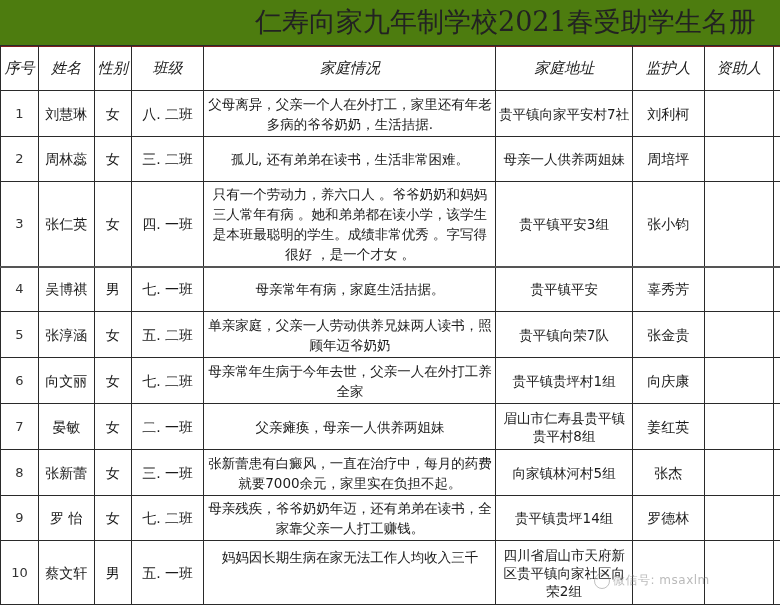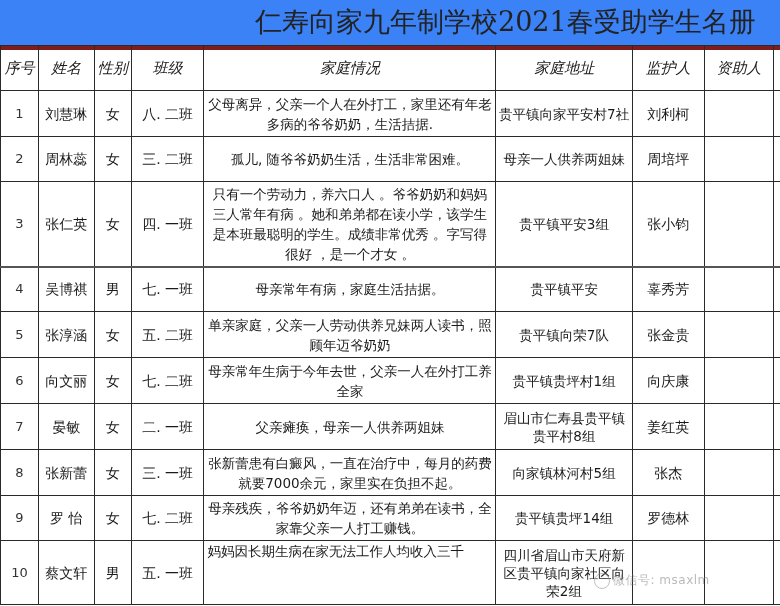--- a/index.html
+++ b/index.html
@@ -1,19 +1,19 @@
 <!DOCTYPE html>
 <html><head>
 <meta charset="utf-8">
 <style>
   html, body { margin:0; padding:0; background:#fff; }
   body { width:780px; height:606px; overflow:hidden; position:relative;
          font-family:"DejaVu Sans", "Liberation Sans", sans-serif; color:#1a1a1a; }
   .title { position:absolute; left:0; top:0; width:780px; height:46px;
-           background:#3b82f6; border-bottom:4px solid #7f1d1d; }
+           background:#4d7c0f; border-bottom:1px solid #7f1d1d; }
   .title span { position:absolute; left:255px; top:4px; font-family:"DejaVu Serif","Liberation Serif",serif;
                 font-size:27px; letter-spacing:0px; color:#222; white-space:nowrap; }
   table { position:absolute; left:0; top:45px; border-collapse:collapse; table-layout:fixed; }
   td, th { border:1.5px solid #2a2a2a; padding:0 2px; text-align:center; vertical-align:middle;
            font-weight:normal; font-size:14px; line-height:18px; overflow:hidden; }
   th { font-size:15px; height:44px;font-style:italic; }
   td.desc { font-size:13.5px; line-height:20px; padding:0 3px; }
   td.addr { font-size:13.5px; line-height:18px;margin-top:36px; }
   td.num { font-size:13px; color:#333; }
   tr.thick-top td { border-top:2.5px solid #555; }
@@ -65,21 +65,21 @@
       <td class="addr">贵平镇向家平安村7社</td>
       <td>刘利柯</td>
       <td></td>
       <td class="extra"></td>
     </tr>
     <tr style="height:45px">
       <td class="num">2</td>
       <td>周林蕊</td>
       <td>女</td>
       <td>三. 二班</td>
-      <td class="desc">孤儿, 随爷爷奶奶生活，生活非常困难。</td>
+      <td class="desc">孤儿, 还有弟弟在读书，生活非常困难。</td>
       <td class="addr">母亲一人供养两姐妹</td>
       <td>周培坪</td>
       <td></td>
       <td class="extra"></td>
     </tr>
     <tr style="height:85px">
       <td class="num">3</td>
       <td>张仁英</td>
       <td>女</td>
       <td>四. 一班</td>
@@ -153,21 +153,21 @@
       <td class="addr">贵平镇贵坪14组</td>
       <td>罗德林</td>
       <td></td>
       <td class="extra"></td>
     </tr>
     <tr style="height:64px">
       <td class="num">10</td>
       <td>蔡文轩</td>
       <td>男</td>
       <td>五. 一班</td>
-      <td class="desc" style="vertical-align:top;text-align:left">妈妈因长期生病在家无法工作人均收入三千</td>
+      <td class="desc" style="vertical-align:top;padding-top:6px;text-align:center">妈妈因长期生病在家无法工作人均收入三千</td>
       <td class="addr">四川省眉山市天府新区贵平镇向家社区向荣2组</td>
       <td></td>
       <td></td>
       <td class="extra"></td>
     </tr>
   </tbody>
 </table>
 
 <div class="watermark">
   <span class="wm-icon"></span><span>微信号: msaxlm</span>

